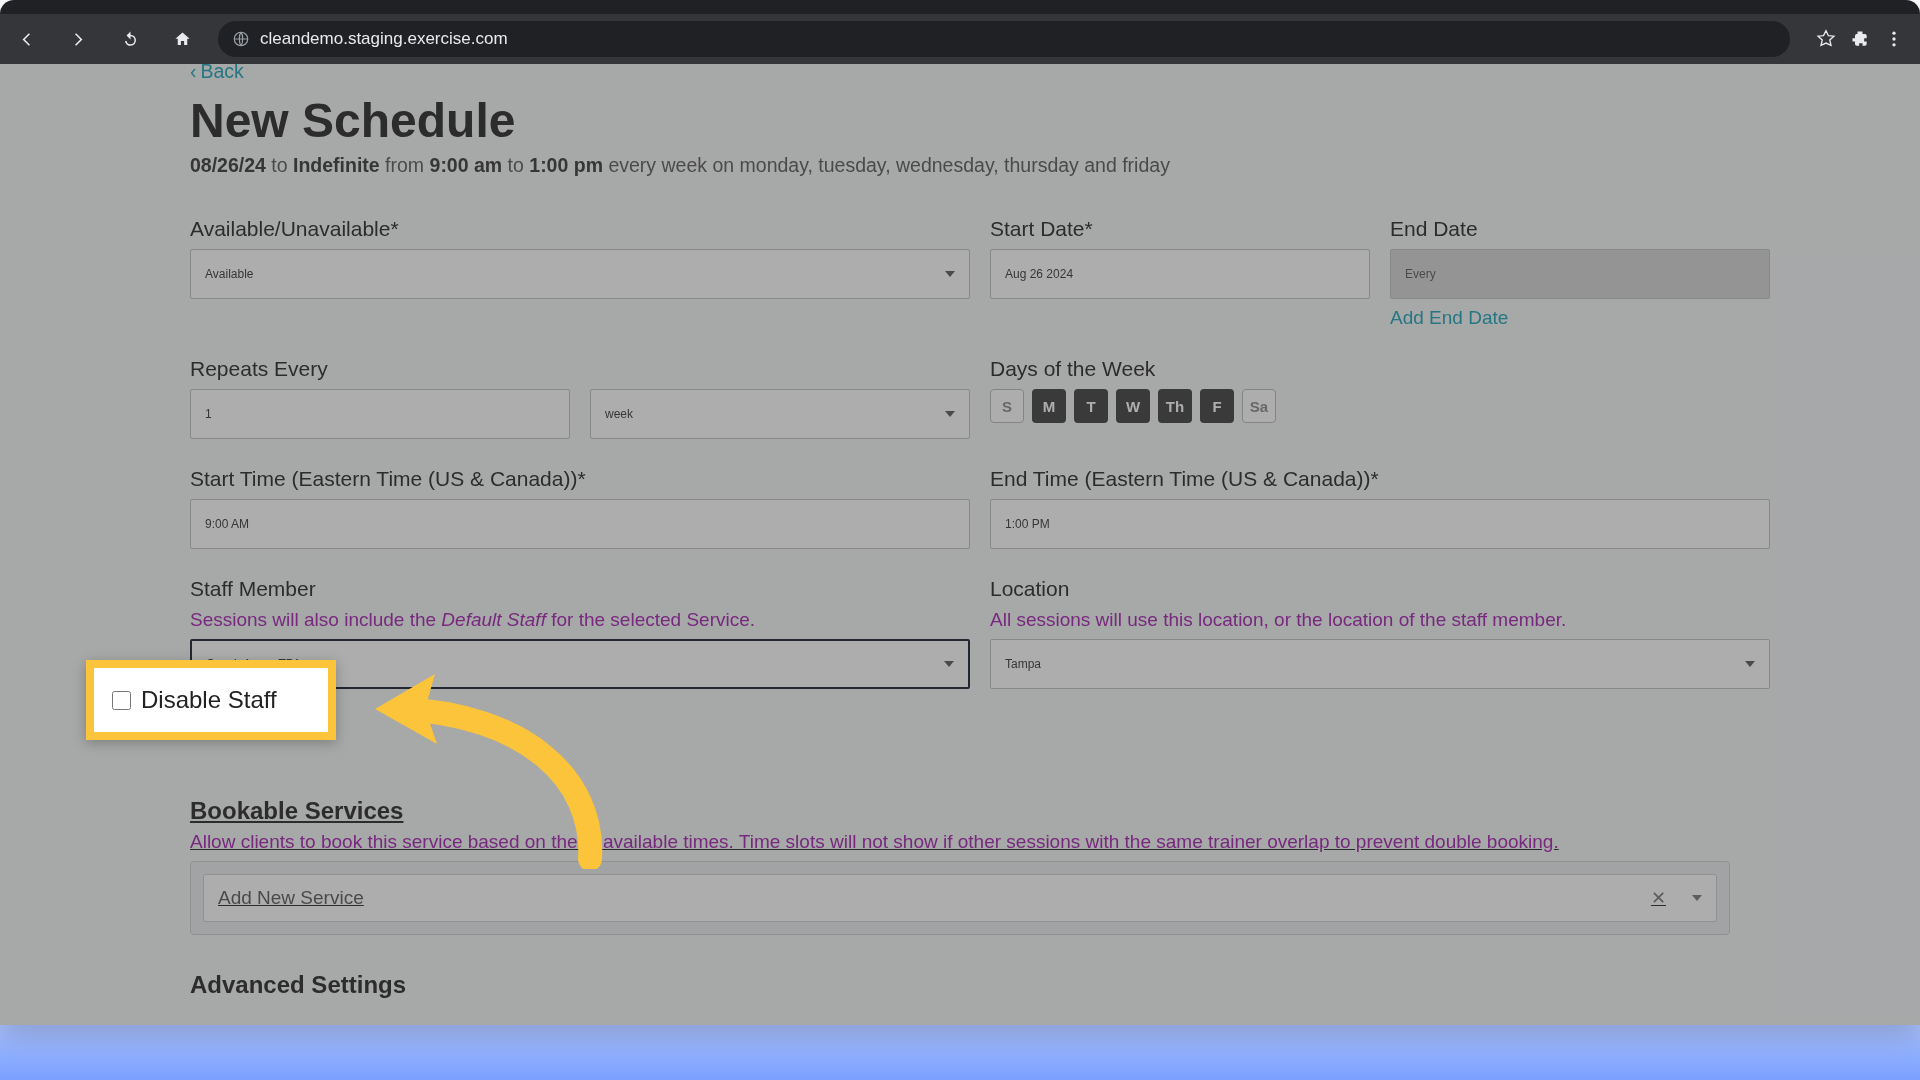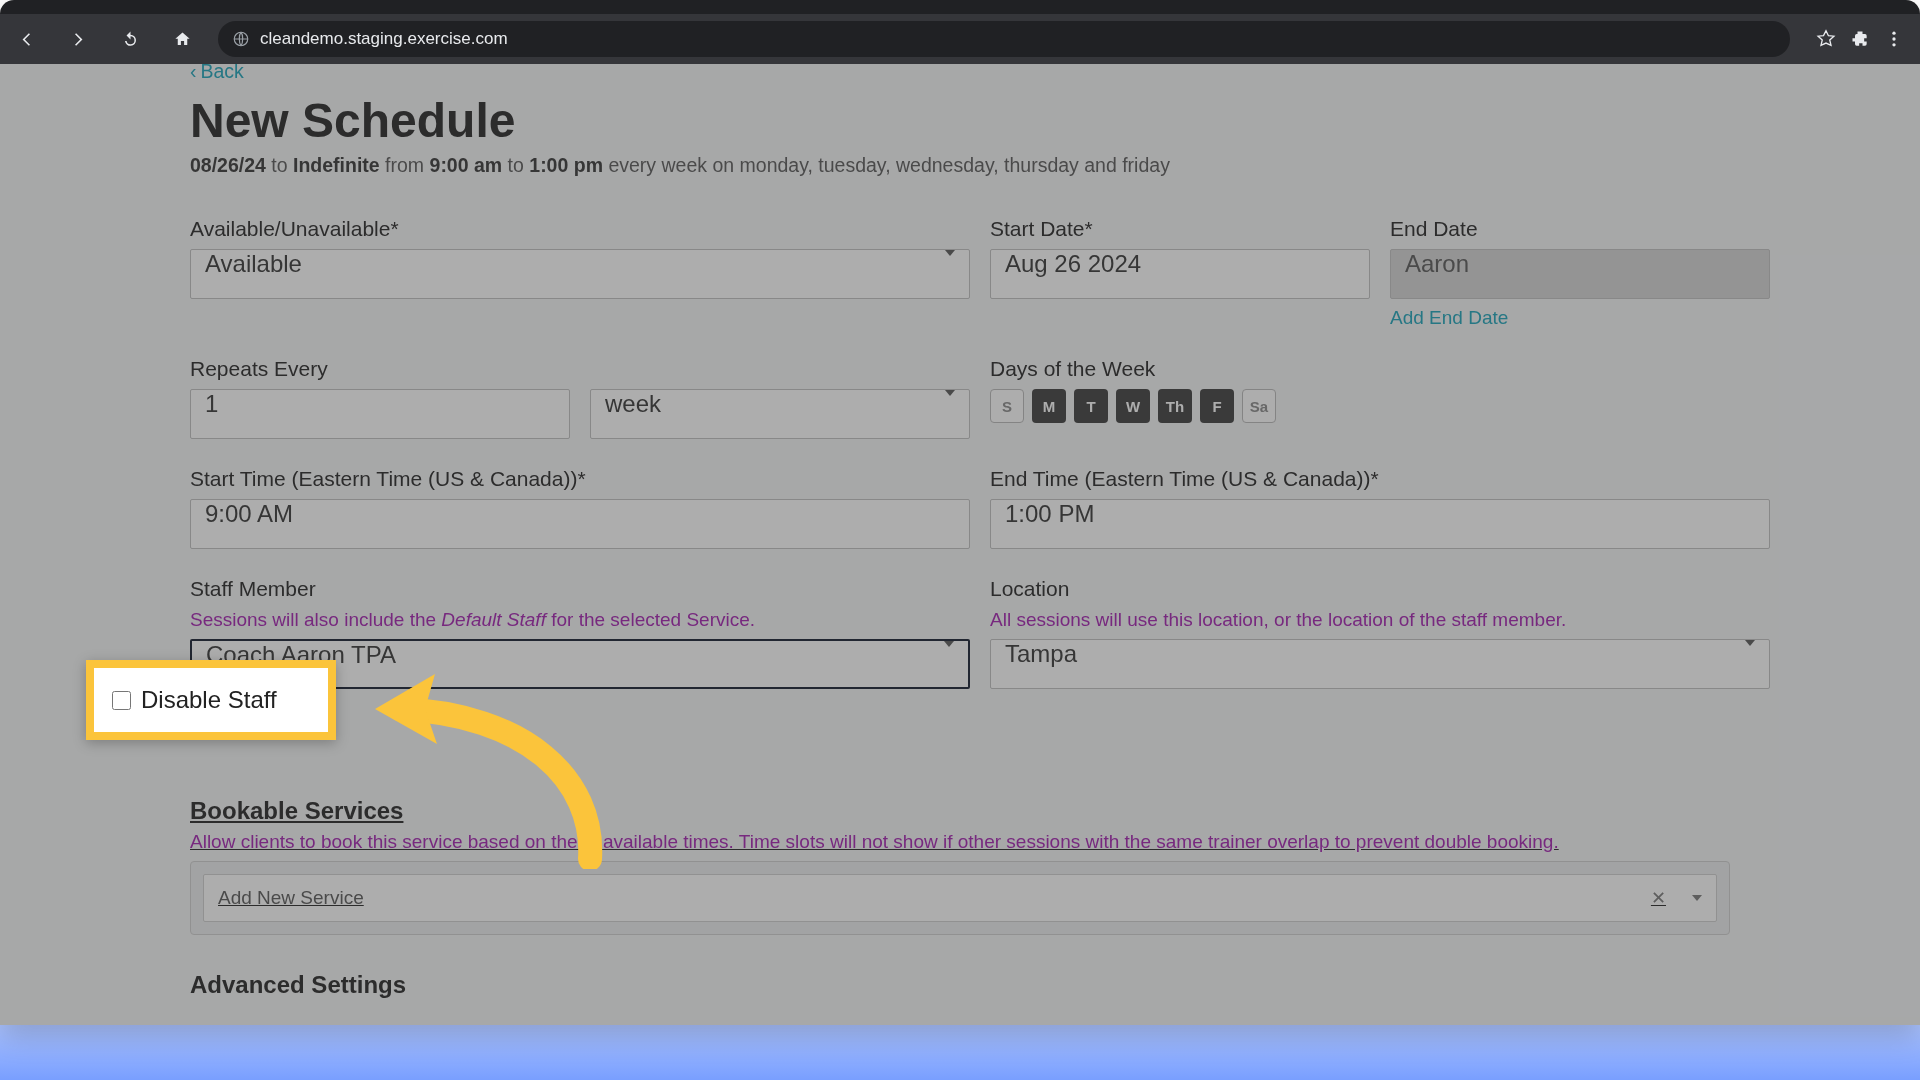--- a/index.html
+++ b/index.html
@@ -57,21 +57,21 @@
   .form-grid { display:grid; grid-template-columns: 780px 380px 380px; gap:20px 20px; margin-top:40px; }
   .row2 { display:grid; grid-template-columns: 780px 780px; gap:20px; margin-top:28px; }
   .row-single { margin-top:28px; }
 
   label.fld-label { display:block; font-size:21px; color:#222; margin-bottom:8px; }
   .helper { font-size:19px; color:#a21caf; margin-bottom:8px; }
   .helper i { font-style: italic; }
 
   .field, .select {
     width:100%; height:50px; background:#fff; border:1px solid #bfbfbf; border-radius:2px;
-    padding:0 14px; font-size:24px; color:#333; display:flex; align-items:flex-start; justify-content:space-between;
+    padding:0 14px; font-size:12px; color:#333; display:flex; align-items:center; justify-content:space-between;
   }
   .field.disabled { background:#d5d5d5; color:#555; }
   .select .caret { border-left:5px solid transparent; border-right:5px solid transparent; border-top:6px solid #555; }
 
   .select.bordered { border:2px solid #0f172a; }
 
   .repeat-wrap { display:flex; gap:20px; }
   .repeat-wrap .field { flex:1; }
   .repeat-wrap .select { flex:1;gap:48px; }
 
@@ -188,21 +188,21 @@
         </div>
         <div>
           <label class="fld-label">Start Date*</label>
           <div class="field">
             <span>Aug 26 2024</span>
           </div>
         </div>
         <div>
           <label class="fld-label">End Date</label>
           <div class="field disabled">
-            <span>Aaron</span>
+            <span>Every</span>
           </div>
           <a class="link-teal">Add End Date</a>
         </div>
       </div>
 
       <div class="row2">
         <div>
           <label class="fld-label">Repeats Every</label>
           <div class="repeat-wrap">
             <div class="field" style="max-width:380px">

